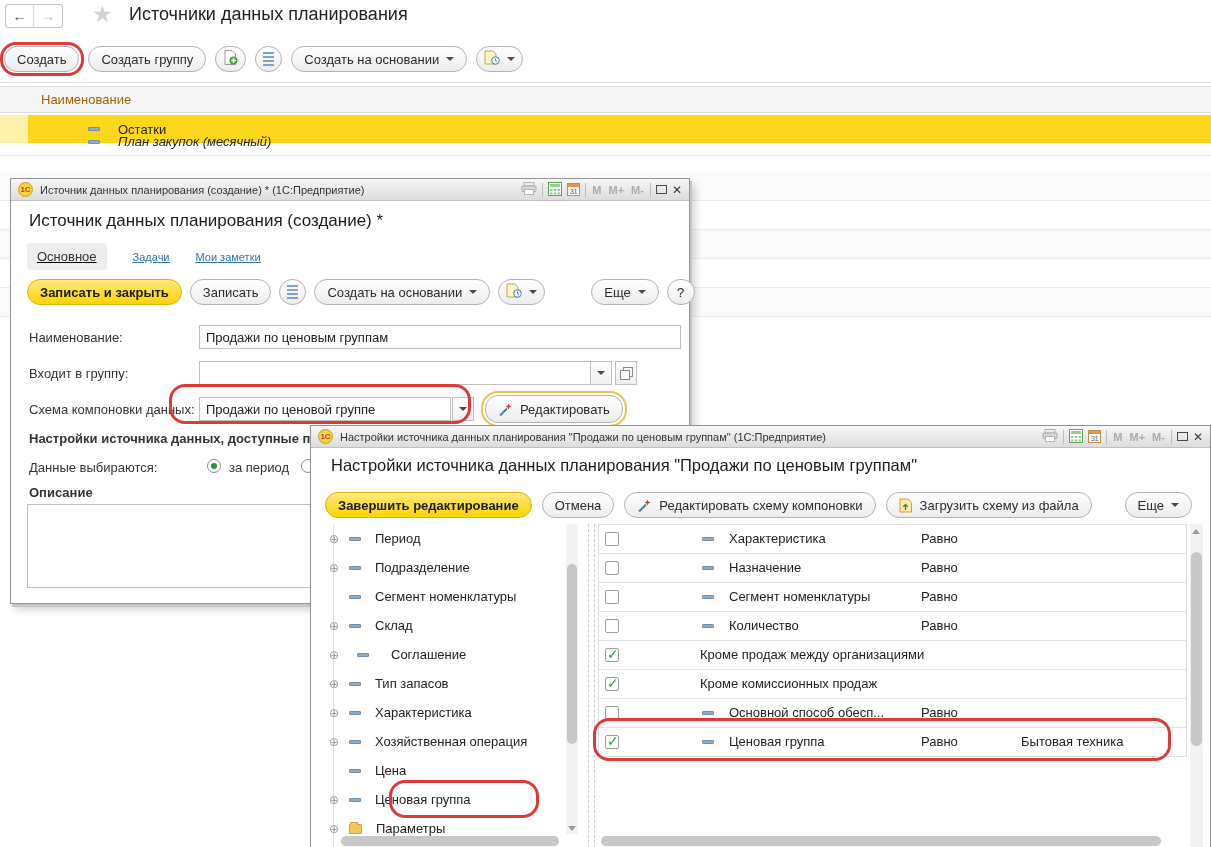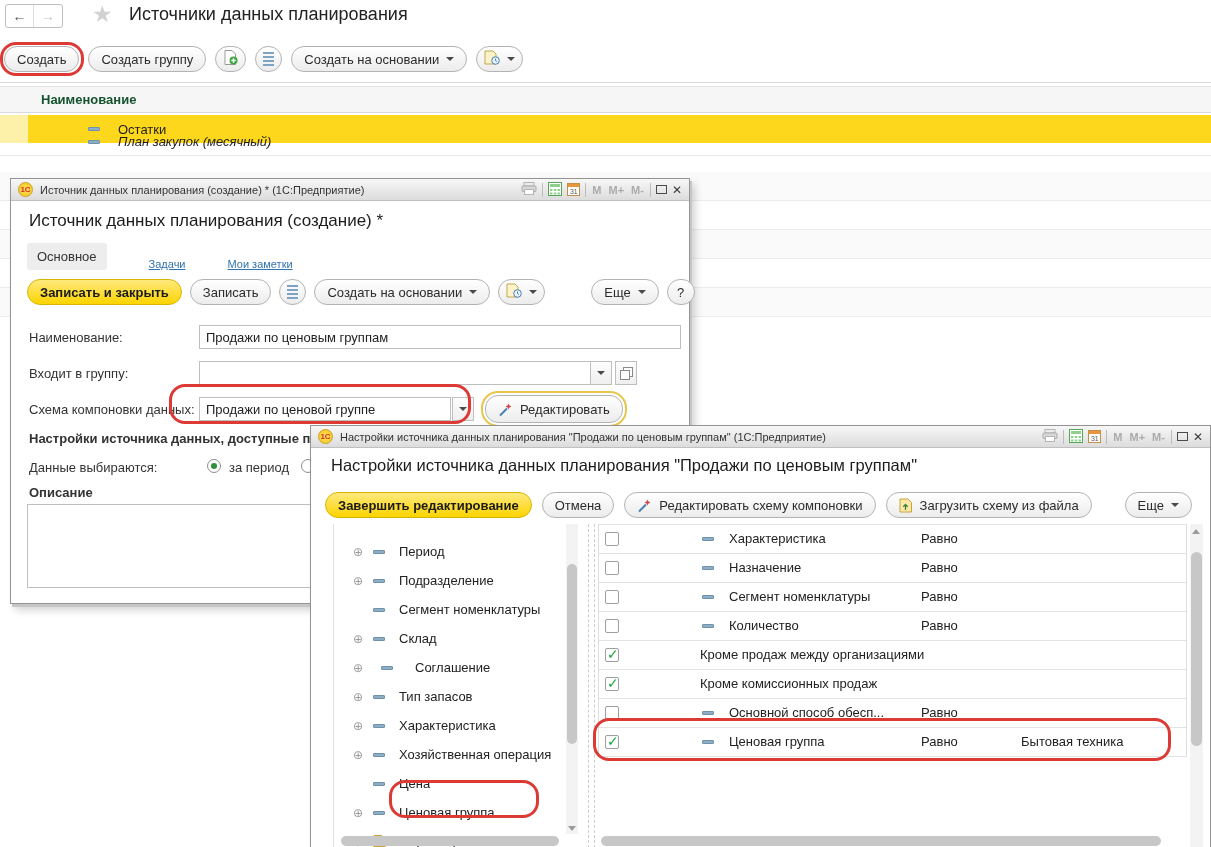--- a/index.html
+++ b/index.html
@@ -75,47 +75,47 @@
   .nav-btn.fwd::before { content:"→"; }
   .star { position:absolute; left:92px; top:1px; font-size:23px; color:#d2d2d2; }
   .star::before { content:"★"; }
   .page-title { position:absolute; left:129px; top:4px; font-size:18px; color:#222; font-weight:400; }
 
   .page-toolbar { position:absolute; left:4px; top:46px; display:flex; align-items:center; gap:9px; }
   .toolbar-line { position:absolute; left:0; top:82px; width:100%; height:1px; background:#dcdcdc; }
 
   .grid-header { position:absolute; left:0; top:86px; width:100%; height:27px; background:#f6f6f6;
                  border-top:1px solid #e3e3e3; border-bottom:1px solid #d8d8d8; display:flex; align-items:center; }
-  .grid-header span { margin-left:41px; font-size:13px; color:#14532d;font-weight:bold; }
+  .grid-header span { margin-left:41px; font-size:13px; color:#a16207; }
   .grid-row { position:absolute; left:0; width:100%; height:28px; display:flex; align-items:center; font-size:13px; color:#1e1e1e; }
   .grid-row .icon-cell { width:28px; height:100%; }
   .grid-row .dash { margin-left:60px; }
   .grid-row .row-label { margin-left:18px; }
   .grid-row.selected { background:#fcd71c; }
   .grid-row.selected .icon-cell { background:#fdf0a8; }
   .grid-row.plain { border-bottom:1px solid #e8e8e8; }
   .stripe { position:absolute; left:0; width:100%; height:29px; border-bottom:1px solid #ececec; }
   .stripe.gray { background:#fafafa; }
 
   
   .dlg-heading { position:absolute; font-size:17px; color:#1c1c1c; white-space:nowrap; }
   .lbl { font-size:13px; color:#333; }
   .bold { font-weight:700; }
   .link-tab { font-size:11px; color:#3173ad; text-decoration:underline; }
   .tab-active { font-size:13px; color:#333; background:#ededed; border-radius:3px; padding:6px 10px; }
 
   
   #dlg1 { left:10px; top:178px; width:680px; height:426px; z-index:10; }
-  #dlg1 .tabs { position:absolute; left:16px; top:64px; display:flex; align-items:flex-end; gap:42px; }
+  #dlg1 .tabs { position:absolute; left:16px; top:64px; display:flex; align-items:center; gap:26px;text-decoration:underline; }
   #dlg1 .d1-toolbar { position:absolute; left:16px; top:100px; display:flex; align-items:center; gap:8px; }
   .field-label { position:absolute; left:18px; }
   
   #dlg2 { left:310px; top:425px; width:901px; height:430px; z-index:20; }
   #dlg2 .d2-toolbar { position:absolute; left:14px; top:66px; width:873px; display:flex; align-items:center; gap:10px; }
-  .tree-row { position:absolute; left:40px; width:240px; height:29px; display:flex; align-items:center;margin-top:13px; }
+  .tree-row { position:absolute; left:16px; width:240px; height:29px; display:flex; align-items:center; }
   .tree-row .dash, .tree-row .folder { margin-right:14px; }
   .tree-row .expand-icon { margin-right:8px; }
   .tree-row .t-label { font-size:13px; color:#222; white-space:nowrap; }
   .tree-border { position:absolute; left:22px; top:98px; width:1px; height:324px; background:#e0e0e0; }
   .splitter { position:absolute; top:98px; height:324px; width:1px; border-left:1px dashed #cdcdcd; }
   .cond-table { position:absolute; left:287px; top:98px; width:589px; border-top:1px solid #e3e3e3;
                 border-left:1px solid #dedede; border-right:1px solid #dedede; }
   .cond-row { position:relative; height:29px; border-bottom:1px solid #e3e3e3; }
   .cond-row .checkbox { position:absolute; left:6px; top:7px; }
   .cond-row .dash { position:absolute; left:103px; top:12px; visibility:hidden; }

